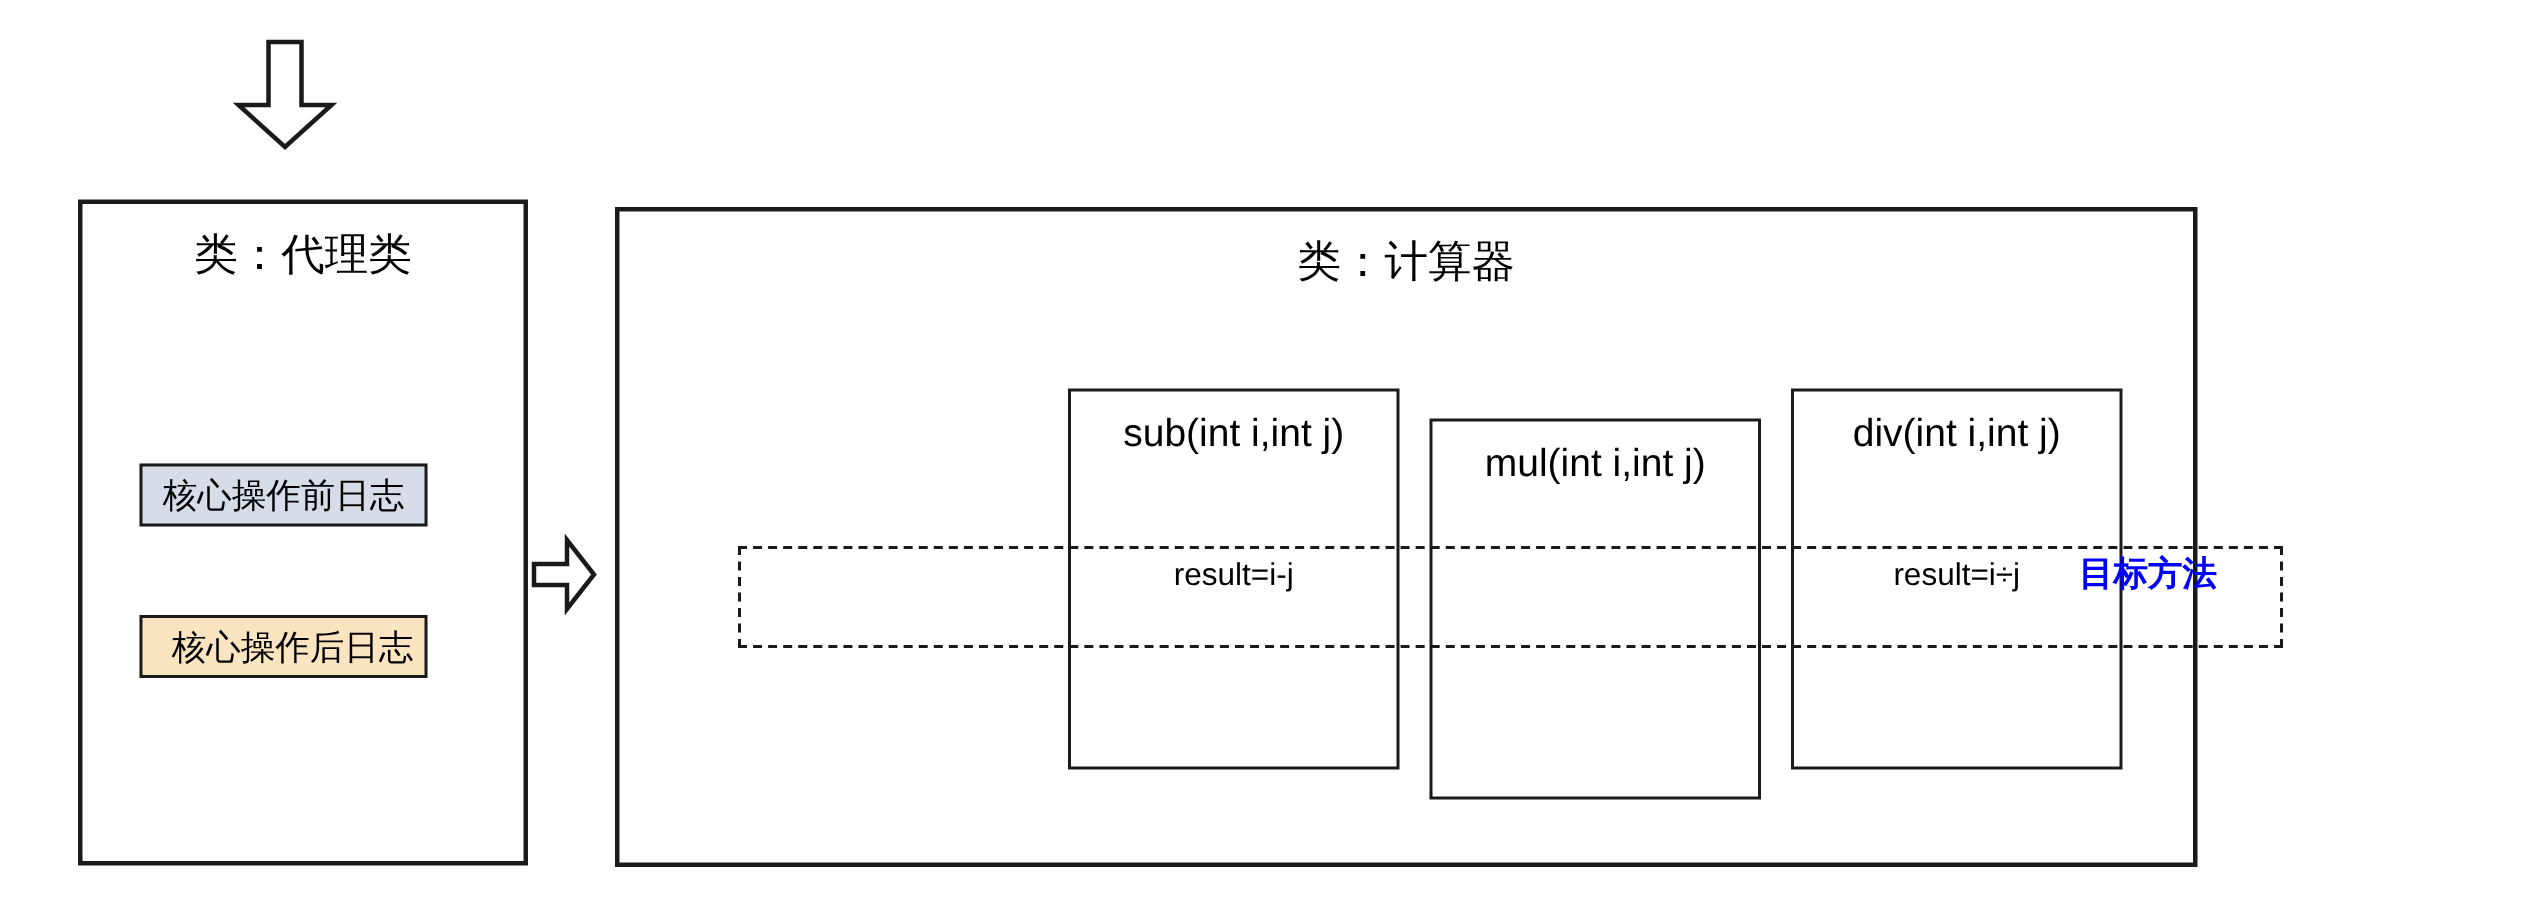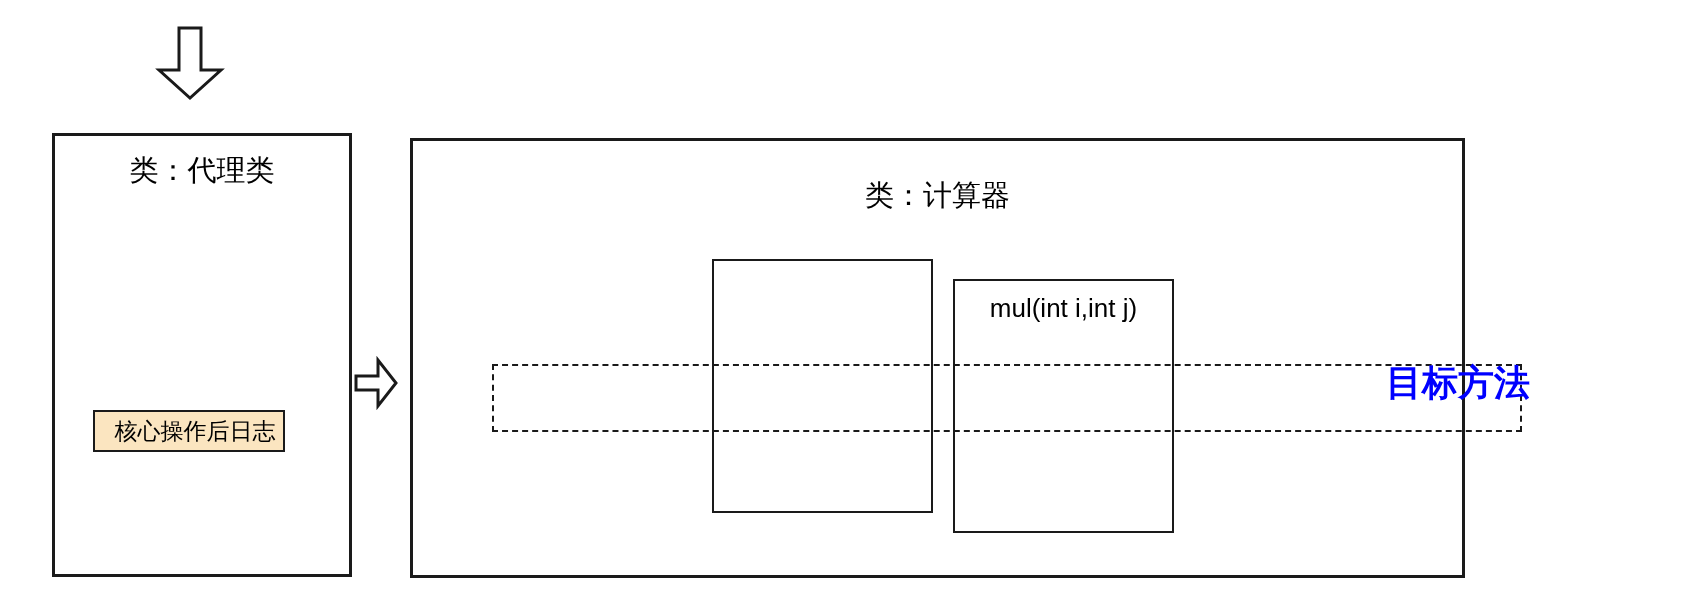--- a/index.html
+++ b/index.html
@@ -77,21 +77,21 @@
 
   
   .dashed-region {
     border: 2px dashed #1a1a1a;
     background: transparent;
     pointer-events: none;
   }
 
   .target-label {
     position: absolute;
-    font-size: 36px;
+    font-size: 23px;
     font-weight: bold;
     color: #0000ff;
     white-space: nowrap;
     line-height: 31px;
   }
 
   
   .arrow-svg { display: block; overflow: visible; }
   .arrow-shape {
     fill: #ffffff;
@@ -108,43 +108,52 @@
   <div class="abs" style="left:155px; top:26px; width:70px; height:74px;">
     <svg class="arrow-svg" width="70" height="74" viewBox="0 0 70 74" aria-hidden="true">
       <polygon class="arrow-shape" points="24,2 46,2 46,44 66,44 35,72 4,44 24,44"></polygon>
     </svg>
   </div>
 
   <div class="abs panel" style="left:52px; top:133px; width:300px; height:444px;">
 
     <div class="panel-title" style="top:17px;">类：代理类</div>
 
+    <div class="abs log-chip" style="left:38px; top:173px; width:192px; height:42px; background:#d6dce8;">
+      <span>核心操作前日志</span>
+    </div>
 
     <div class="abs log-chip" style="left:38px; top:274px; width:192px; height:42px; background:#fbe5c0;padding-left:12px;">
       <span>核心操作后日志</span>
     </div>
   </div>
 
   <div class="abs" style="left:354px; top:358px; width:44px; height:50px;">
     <svg class="arrow-svg" width="44" height="50" viewBox="0 0 44 50" aria-hidden="true">
       <polygon class="arrow-shape" points="2,18 24,18 24,2 42,25 24,48 24,32 2,32"></polygon>
     </svg>
   </div>
 
   <div class="abs panel" style="left:410px; top:138px; width:1055px; height:440px;">
 
-    <div class="panel-title" style="top:17px;margin-top:20px;">类：计算器</div>
+    <div class="panel-title" style="top:17px;">类：计算器</div>
   </div>
 
 
   <div class="abs method-box" style="left:712px; top:259px; width:221px; height:254px;">
+    <div class="method-sig">sub(int i,int j)</div>
+    <div class="method-body">result=i-j</div>
   </div>
 
   <div class="abs method-box" style="left:953px; top:259px; width:221px; height:254px;margin-top:20px;">
     <div class="method-sig">mul(int i,int j)</div>
   </div>
 
+  <div class="abs method-box" style="left:1194px; top:259px; width:221px; height:254px;">
+    <div class="method-sig">div(int i,int j)</div>
+    <div class="method-body">result=i÷j</div>
+  </div>
 
   <div class="abs dashed-region" style="left:492px; top:364px; width:1030px; height:68px;"></div>
 
   <div class="target-label" style="left:1386px; top:367px;">目标方法</div>
 
 </div>
 
 </body></html>

